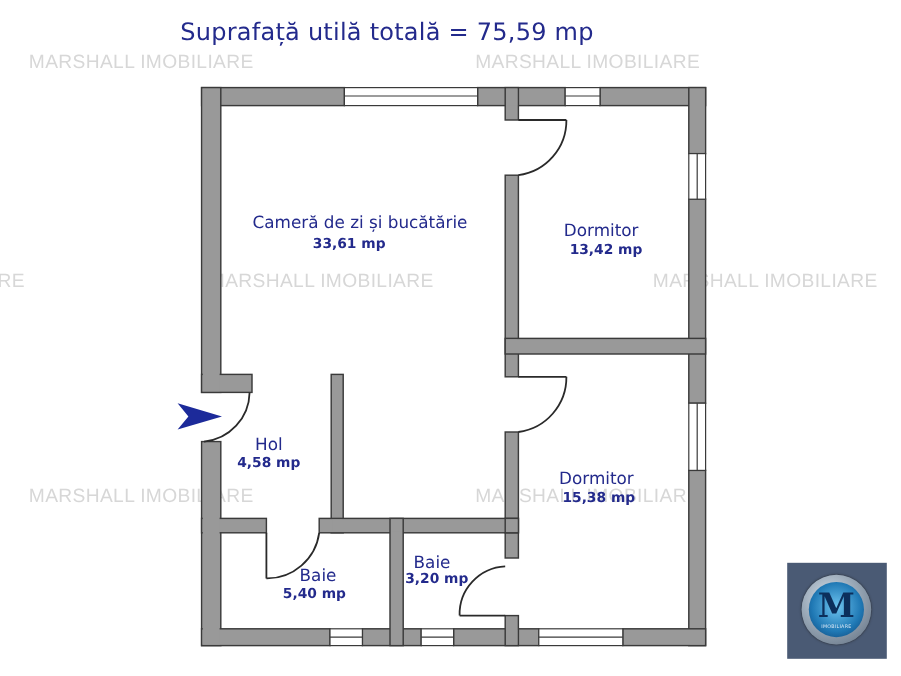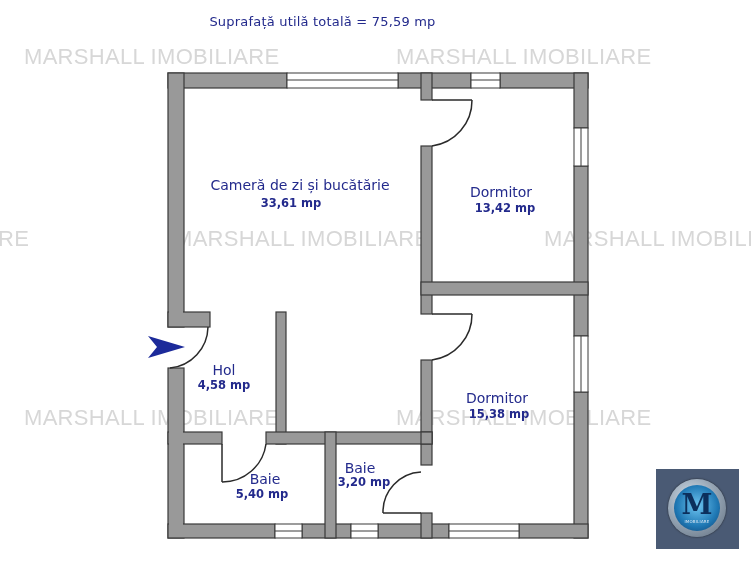--- a/index.html
+++ b/index.html
@@ -1,19 +1,19 @@
 <!DOCTYPE html>
 <html><head>
   <meta charset="utf-8">
   <style>
     html, body { margin:0; padding:0; background:#ffffff; }
     body { width:751px; height:563px; position:relative; overflow:hidden; font-family:"DejaVu Sans", sans-serif; }
     .title { position:absolute; left:0; top:14px; width:629px; text-align:center; padding-left:16px; box-sizing:border-box;
-      font-family:"DejaVu Sans", sans-serif; font-size:13px; color:#232a8c; letter-spacing:0.2px; }
-    .wm { position:absolute; font-family:"Liberation Sans", sans-serif; font-size:22px; color:#d7d7d7; white-space:nowrap; letter-spacing:0.3px; }
+      font-family:"DejaVu Sans", sans-serif; font-size:20px; color:#232a8c; letter-spacing:0.2px; }
+    .wm { position:absolute; font-family:"Liberation Sans", sans-serif; font-size:16px; color:#d7d7d7; white-space:nowrap; letter-spacing:0.3px; }
     svg.plan { position:absolute; left:0; top:0; }
     .room-name { font-family:"DejaVu Sans", sans-serif; font-size:14px; fill:#232a8c; }
     .room-area { font-family:"DejaVu Sans", sans-serif; font-size:11.5px; fill:#232a8c; font-weight:bold; }
     .logo { position:absolute; left:656px; top:469px; width:83px; height:80px; background:#4a5a74; }
     .logo-ring { position:absolute; left:12px; top:10px; width:58px; height:58px; border-radius:50%;
       background:radial-gradient(circle at 40% 35%, #d8e2ec 0%, #9aa9b8 45%, #5d6b7c 100%);
       box-shadow:0 0 2px #222; }
     .logo-inner { position:absolute; left:6px; top:6px; width:46px; height:46px; border-radius:50%;
       background:radial-gradient(circle at 50% 45%, #6ec4f0 0%, #1f78b4 60%, #0d3c6e 100%); }
     .logo-m { position:absolute; left:0; top:5px; width:46px; text-align:center; font-family:"DejaVu Serif", serif;

